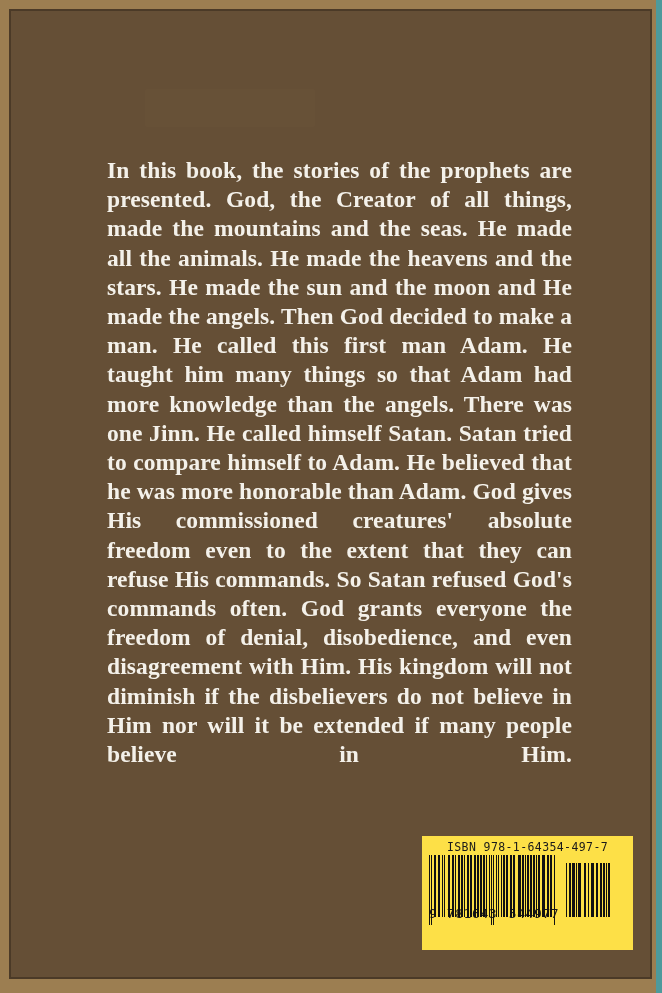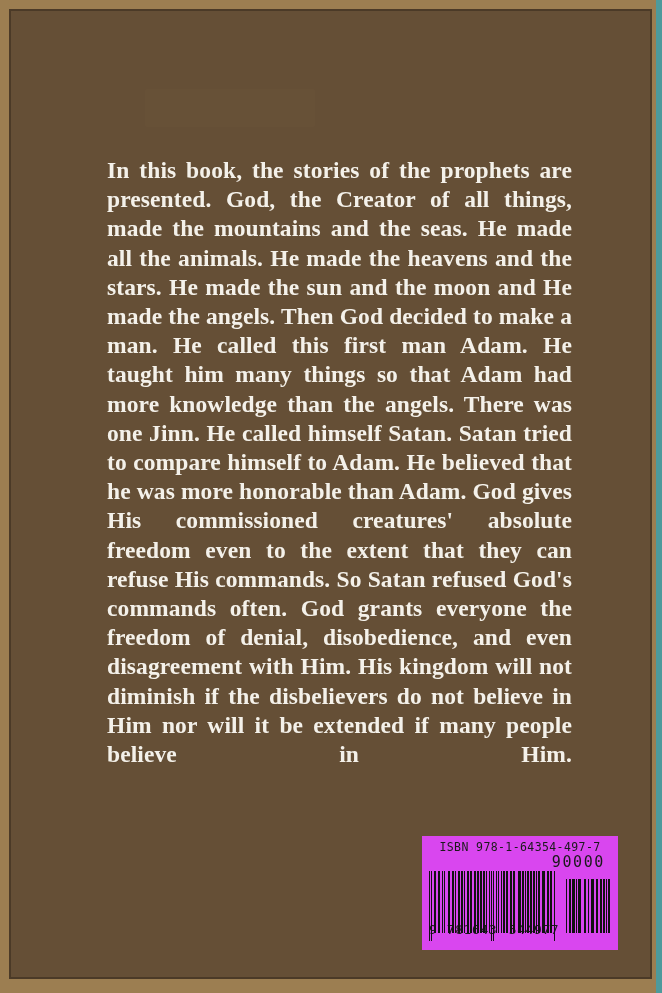--- a/index.html
+++ b/index.html
@@ -86,23 +86,23 @@
     content: "";
     display: inline-block;
     width: 100%;
   }
 
   
   .barcode-panel {
     position: absolute;
     left: 422px;
     top: 836px;
-    width: 196px;
+    width: 211px;
     height: 114px;
-    background: #d946ef;
+    background: #fde047;
     box-sizing: border-box;
     padding: 5px 7px 4px 7px;
   }
   .isbn-line {
     font-family: "DejaVu Sans Mono", monospace;
     font-size: 11.5px;
     letter-spacing: 0.4px;
     color: #1a1a1a;
     text-align: center;
     line-height: 13px;
@@ -167,21 +167,20 @@
     <div class="ghost-mark"></div>
 
     <p class="blurb">In this book, the stories of the prophets are presented. God, the Creator of all things, made the mountains and the seas. He made all the animals. He made the heavens and the stars. He made the sun and the moon and He made the angels. Then God decided to make a man. He called this first man Adam. He taught him many things so that Adam had more knowledge than the angels. There was one Jinn. He called himself Satan. Satan tried to compare himself to Adam. He believed that he was more honorable than Adam. God gives His commissioned creatures' absolute freedom even to the extent that they can refuse His commands. So Satan refused God's commands often. God grants everyone the freedom of denial, disobedience, and even disagreement with Him. His kingdom will not diminish if the disbelievers do not believe in Him nor will it be extended if many people believe in Him.</p>
 
   </div>
 
   <div class="barcode-panel">
 
     <div class="isbn-line">ISBN 978-1-64354-497-7</div>
 
-    <div class="addon-line">90000</div>
 
     <div class="bars-row">
       <div class="bars-main">
           <div class="bar" style="left: 0px; width: 1px; top: 0px; bottom: -8px;"></div>
           <div class="bar" style="left: 2px; width: 1px; top: 0px; bottom: -8px;"></div>
           <div class="bar" style="left: 5px; width: 2px;"></div>
           <div class="bar" style="left: 9px; width: 2px;"></div>
           <div class="bar" style="left: 13px; width: 1px;"></div>
           <div class="bar" style="left: 15px; width: 1px;"></div>
           <div class="bar" style="left: 19px; width: 2px;"></div>

